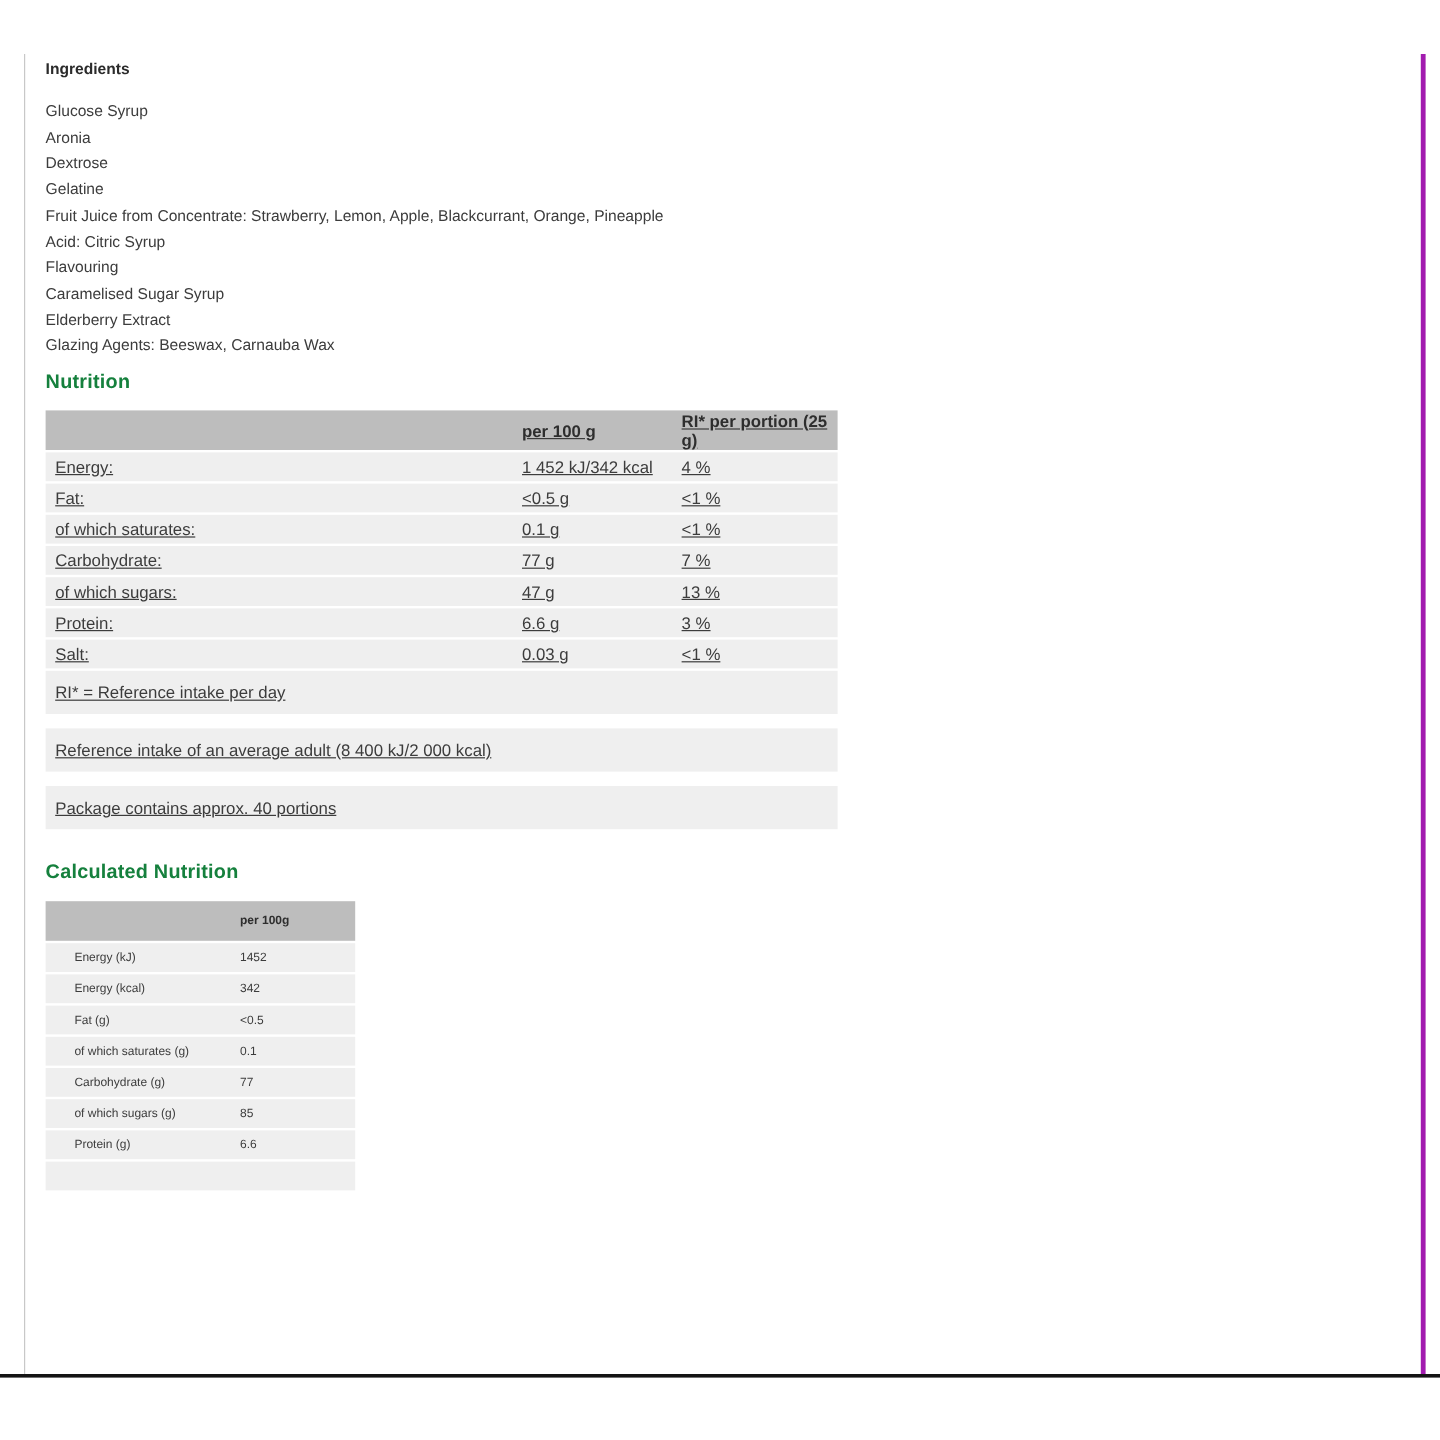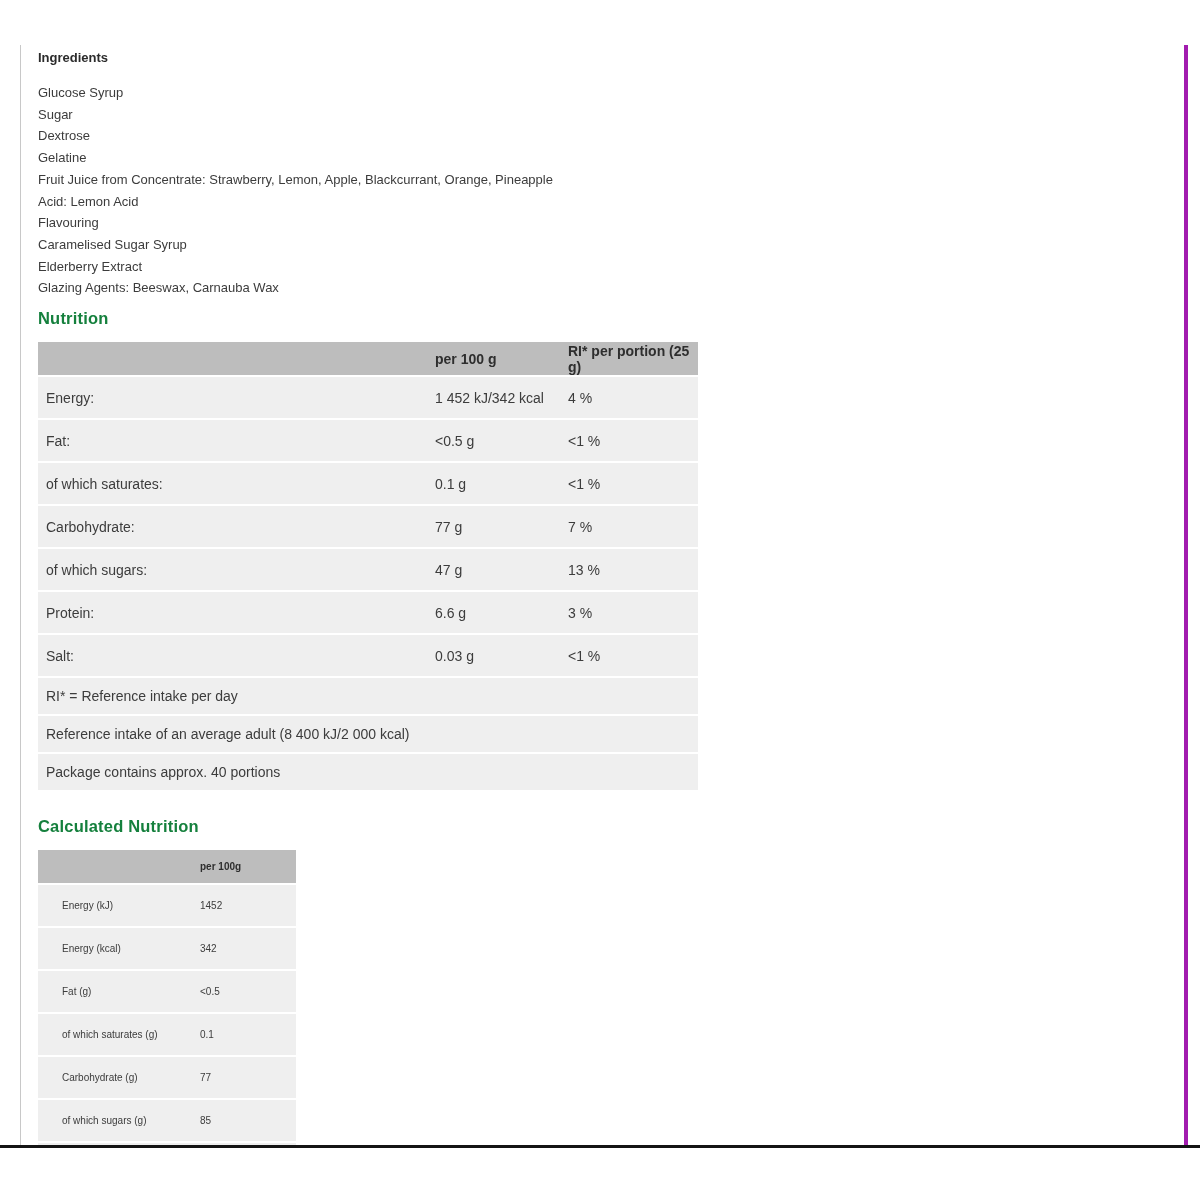--- a/index.html
+++ b/index.html
@@ -46,43 +46,43 @@
     font-size: 16.5px;
     font-weight: bold;
     color: #15803d;
     margin: 10px 0 14px 0;
     line-height: 19px;
     letter-spacing: 0.2px;
   }
   .section-heading.calc { margin-top: 27px; }
 
   
-  .ntable { width: 660px; font-size: 14px; }
+  .ntable { width: 660px; font-size: 14px; text-decoration: underline; }
   .t-head {
     display: flex;
     align-items: center;
     background: #bdbdbd;
     height: 33px;
     font-weight: bold;
     color: #2e2e2e;
     margin-bottom: 2px;
   }
   .t-row {
     display: flex;
     align-items: center;
     background: #efefef;
-    height: 41px;
+    height: 24px;
     margin-bottom: 2px;
   }
   .t-foot {
     display: flex;
     align-items: center;
     background: #efefef;
     height: 36px;
-    margin-bottom: 2px;
+    margin-bottom: 12px;
     padding-left: 8px;
     box-sizing: border-box;
   }
   .col-label { width: 397px; padding-left: 8px; box-sizing: border-box; }
   .col-v1 { width: 133px; }
   .col-v2 { flex: 1; }
 
   
   .ctable { width: 258px; font-size: 10px; }
   .c-label { width: 162px; padding-left: 24px; box-sizing: border-box; }
@@ -100,25 +100,25 @@
 </head>
 <body>
 
 <div class="panel">
   <div class="content">
 
     <div class="ing-heading">Ingredients</div>
 
     <div class="ing-list">
       <div class="ing-item">Glucose Syrup</div>
-      <div class="ing-item">Sugar</div>
+      <div class="ing-item">Aronia</div>
       <div class="ing-item">Dextrose</div>
       <div class="ing-item">Gelatine</div>
       <div class="ing-item">Fruit Juice from Concentrate: Strawberry, Lemon, Apple, Blackcurrant, Orange, Pineapple</div>
-      <div class="ing-item">Acid: Lemon Acid</div>
+      <div class="ing-item">Acid: Citric Syrup</div>
       <div class="ing-item">Flavouring</div>
       <div class="ing-item">Caramelised Sugar Syrup</div>
       <div class="ing-item">Elderberry Extract</div>
       <div class="ing-item">Glazing Agents: Beeswax, Carnauba Wax</div>
     </div>
 
     <div class="section-heading">Nutrition</div>
 
     <div class="ntable">
       <div class="t-head">

